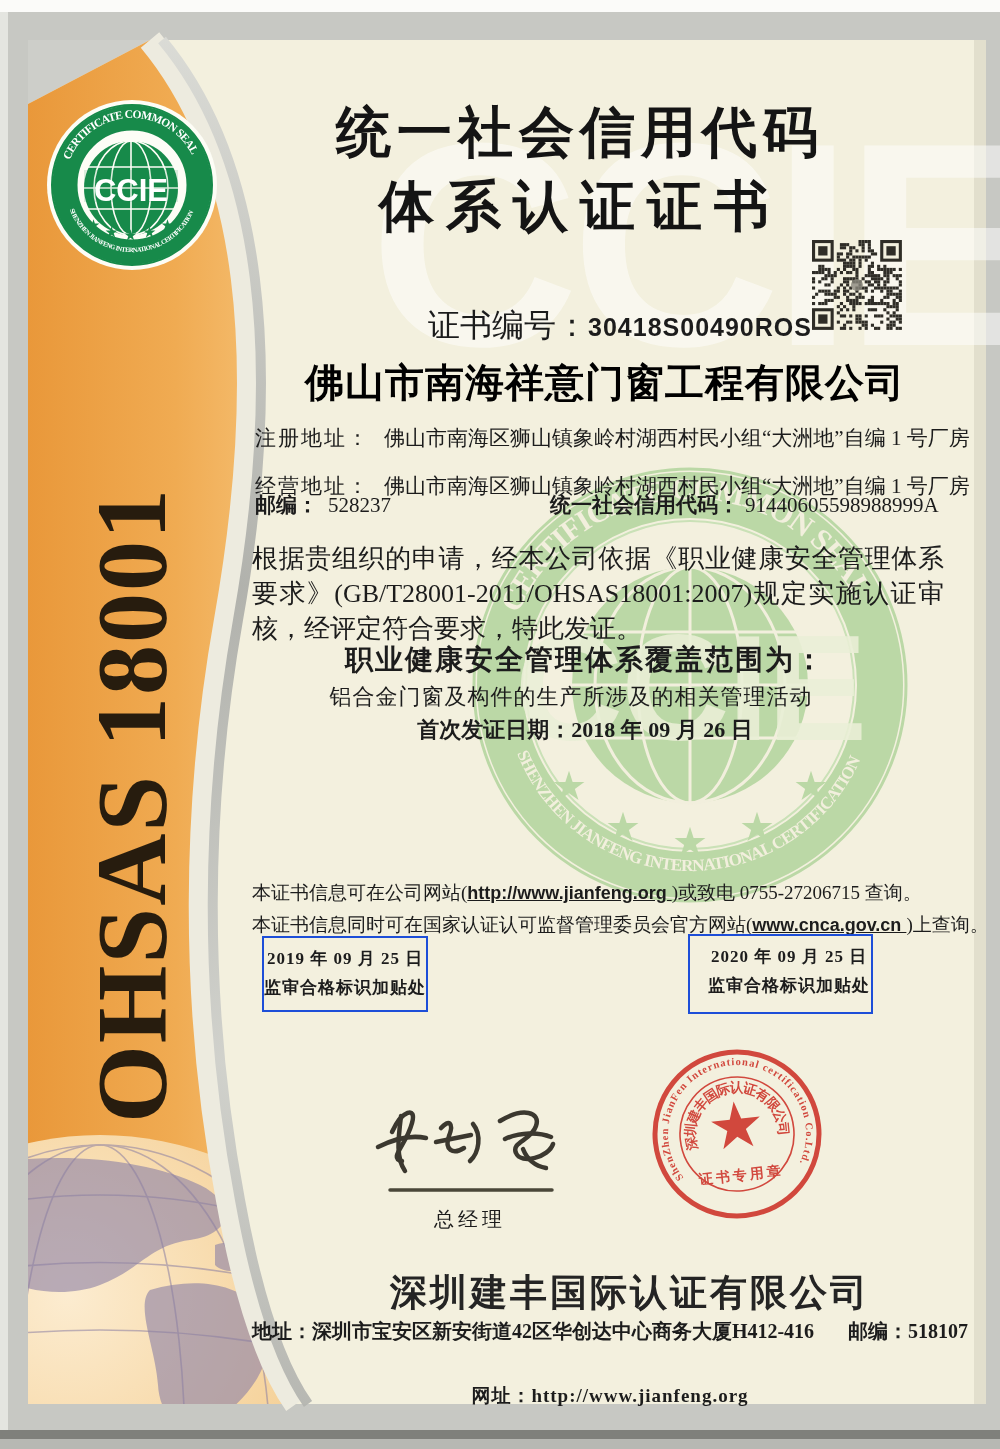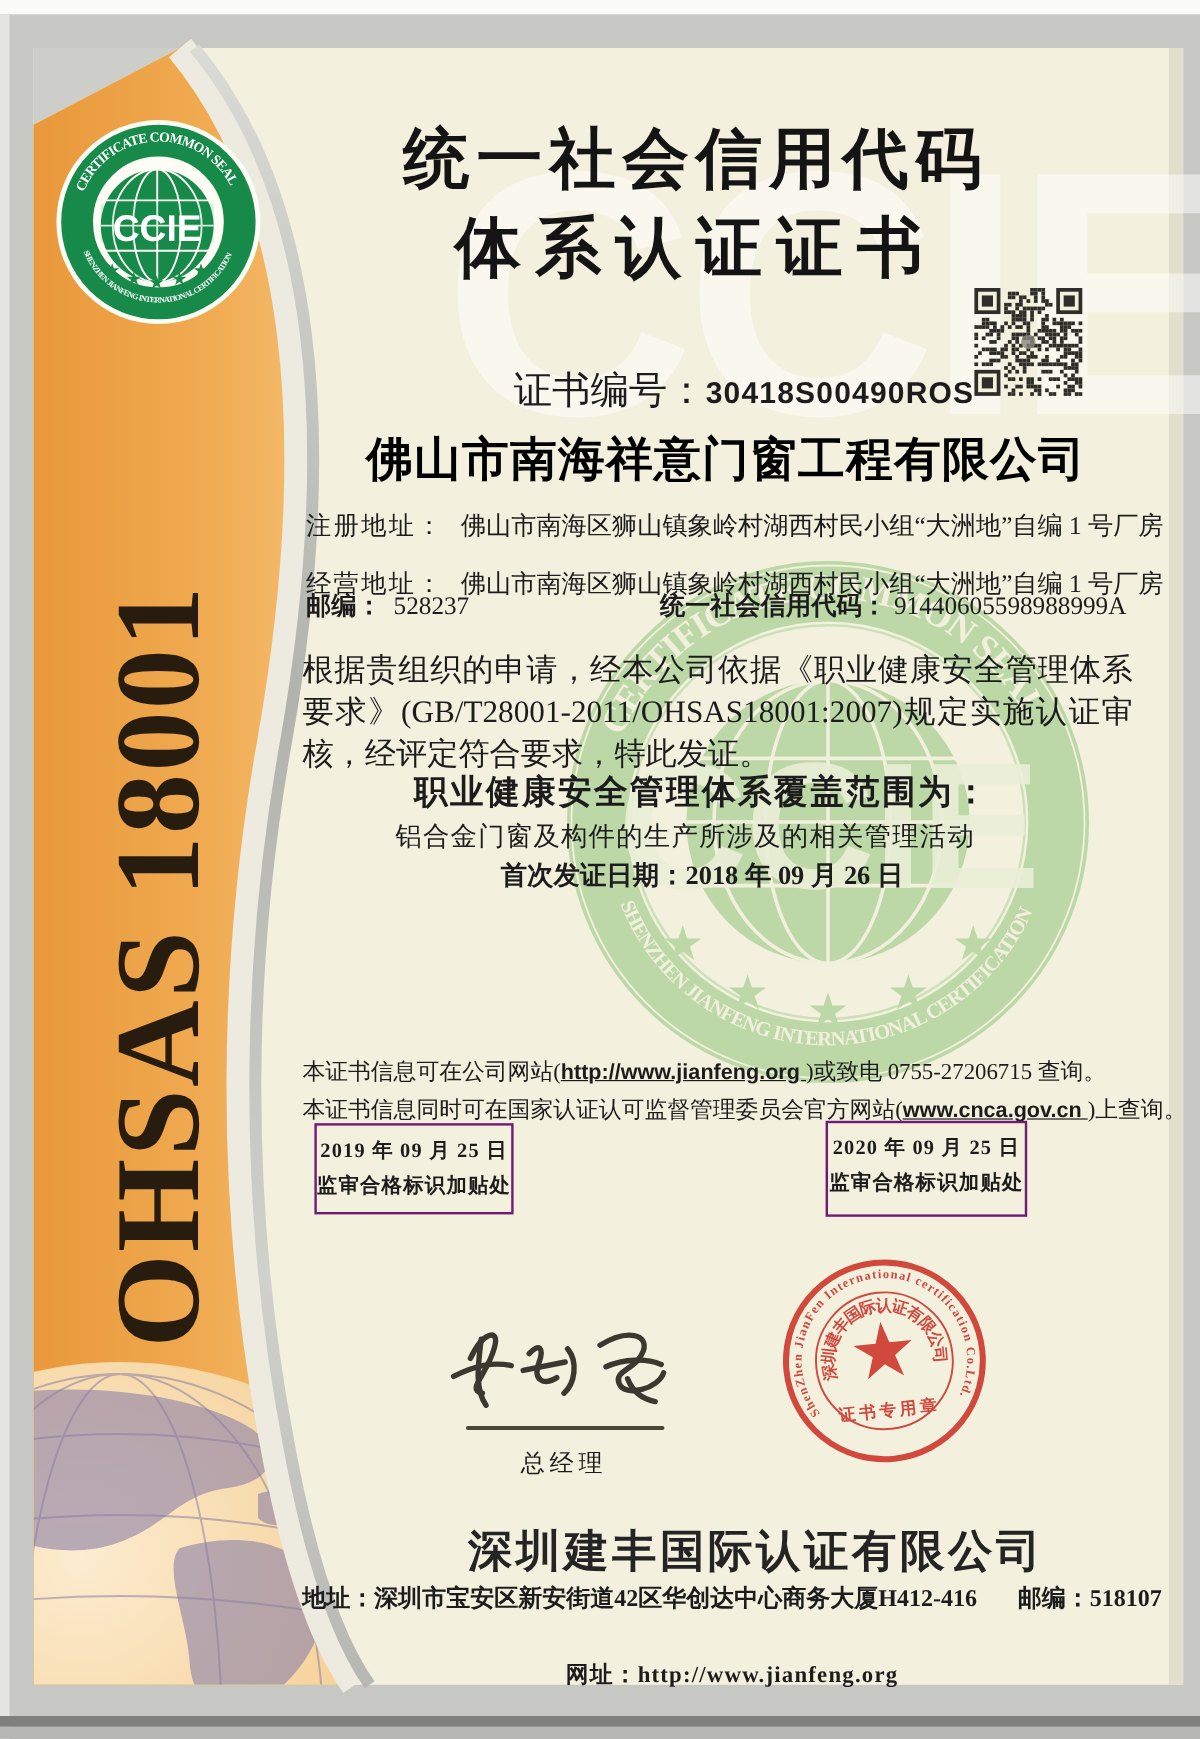--- a/index.html
+++ b/index.html
@@ -18,21 +18,21 @@
   .addr-line .lab{letter-spacing:2px;}
   .addr-line .val{margin-left:14px;}
   .meta{font-size:21px;white-space:nowrap;}
   .grant{font-size:26px;line-height:35px;text-align:justify;}
   .scope-head{font-size:28px;font-weight:bold;letter-spacing:2px;}
   .scope-text{font-size:22px;letter-spacing:1px;}
   .first-issue{font-size:22px;font-weight:bold;}
   .terms{font-size:19px;line-height:29px;text-align:justify;}
   .info{font-size:19px;white-space:nowrap;}
   .lnk{text-decoration:underline;font-family:"Liberation Sans",sans-serif;font-weight:bold;font-size:18px;}
-  .stickbox{border:2px solid #701a75;background:transparent;z-index:5;}
+  .stickbox{border:2px solid #1d4ed8;background:transparent;z-index:5;}
   .stickbox .d{margin-top:9px;font-size:17px;font-weight:bold;text-align:center;letter-spacing:1px;}
   .stickbox .l{margin-top:6px;font-size:17px;font-weight:bold;text-align:center;letter-spacing:1px;}
   .sig-title{font-size:20px;letter-spacing:4px;}
   .issuer{font-family:"Liberation Sans",sans-serif;font-size:37px;font-weight:bold;letter-spacing:3px;color:#242424;}
   .brow{font-size:20px;font-weight:bold;white-space:nowrap;}
   .brow .gap{display:inline-block;width:34px;}
   .web{font-size:19px;letter-spacing:1px;}
   .ohsas{position:absolute;left:-338px;top:742px;width:940px;height:126px;z-index:4;
          transform:rotate(-90deg);text-align:center;line-height:126px;
          font-family:"Liberation Serif",serif;font-weight:bold;font-size:100px;
@@ -540,21 +540,21 @@
     <span>本证书信息可在公司网站(</span><span class="lnk">http://www.jianfeng.org </span><span>)或致电 0755-27206715 查询。</span>
   </div>
   <div class="abs info" style="left:252px;top:912px;">
     <span>本证书信息同时可在国家认证认可监督管理委员会官方网站(</span><span class="lnk">www.cnca.gov.cn </span><span>)上查询。</span>
   </div>
 
   <div class="abs stickbox" style="left:262px;top:936px;width:162px;height:72px;">
     <div class="d">2019 年 09 月 25 日</div>
     <div class="l">监审合格标识加贴处</div>
   </div>
-  <div class="abs stickbox" style="left:688px;top:934px;width:164px;height:76px;">
+  <div class="abs stickbox" style="left:688px;top:934px;width:164px;height:76px;padding-left:17px;">
     <div class="d">2020 年 09 月 25 日</div>
     <div class="l">监审合格标识加贴处</div>
   </div>
 
   <div class="abs ctr sig-title" style="left:400px;top:1206px;width:140px;">总经理</div>
 
   <div class="abs ctr issuer" style="left:270px;top:1268px;width:720px;">深圳建丰国际认证有限公司</div>
 
   <div class="abs ctr brow" style="left:230px;top:1318px;width:760px;">
     <span>地址：</span><span>深圳市宝安区新安街道42区华创达中心商务大厦H412-416</span><span class="gap"></span><span>邮编：</span><span>518107</span>

